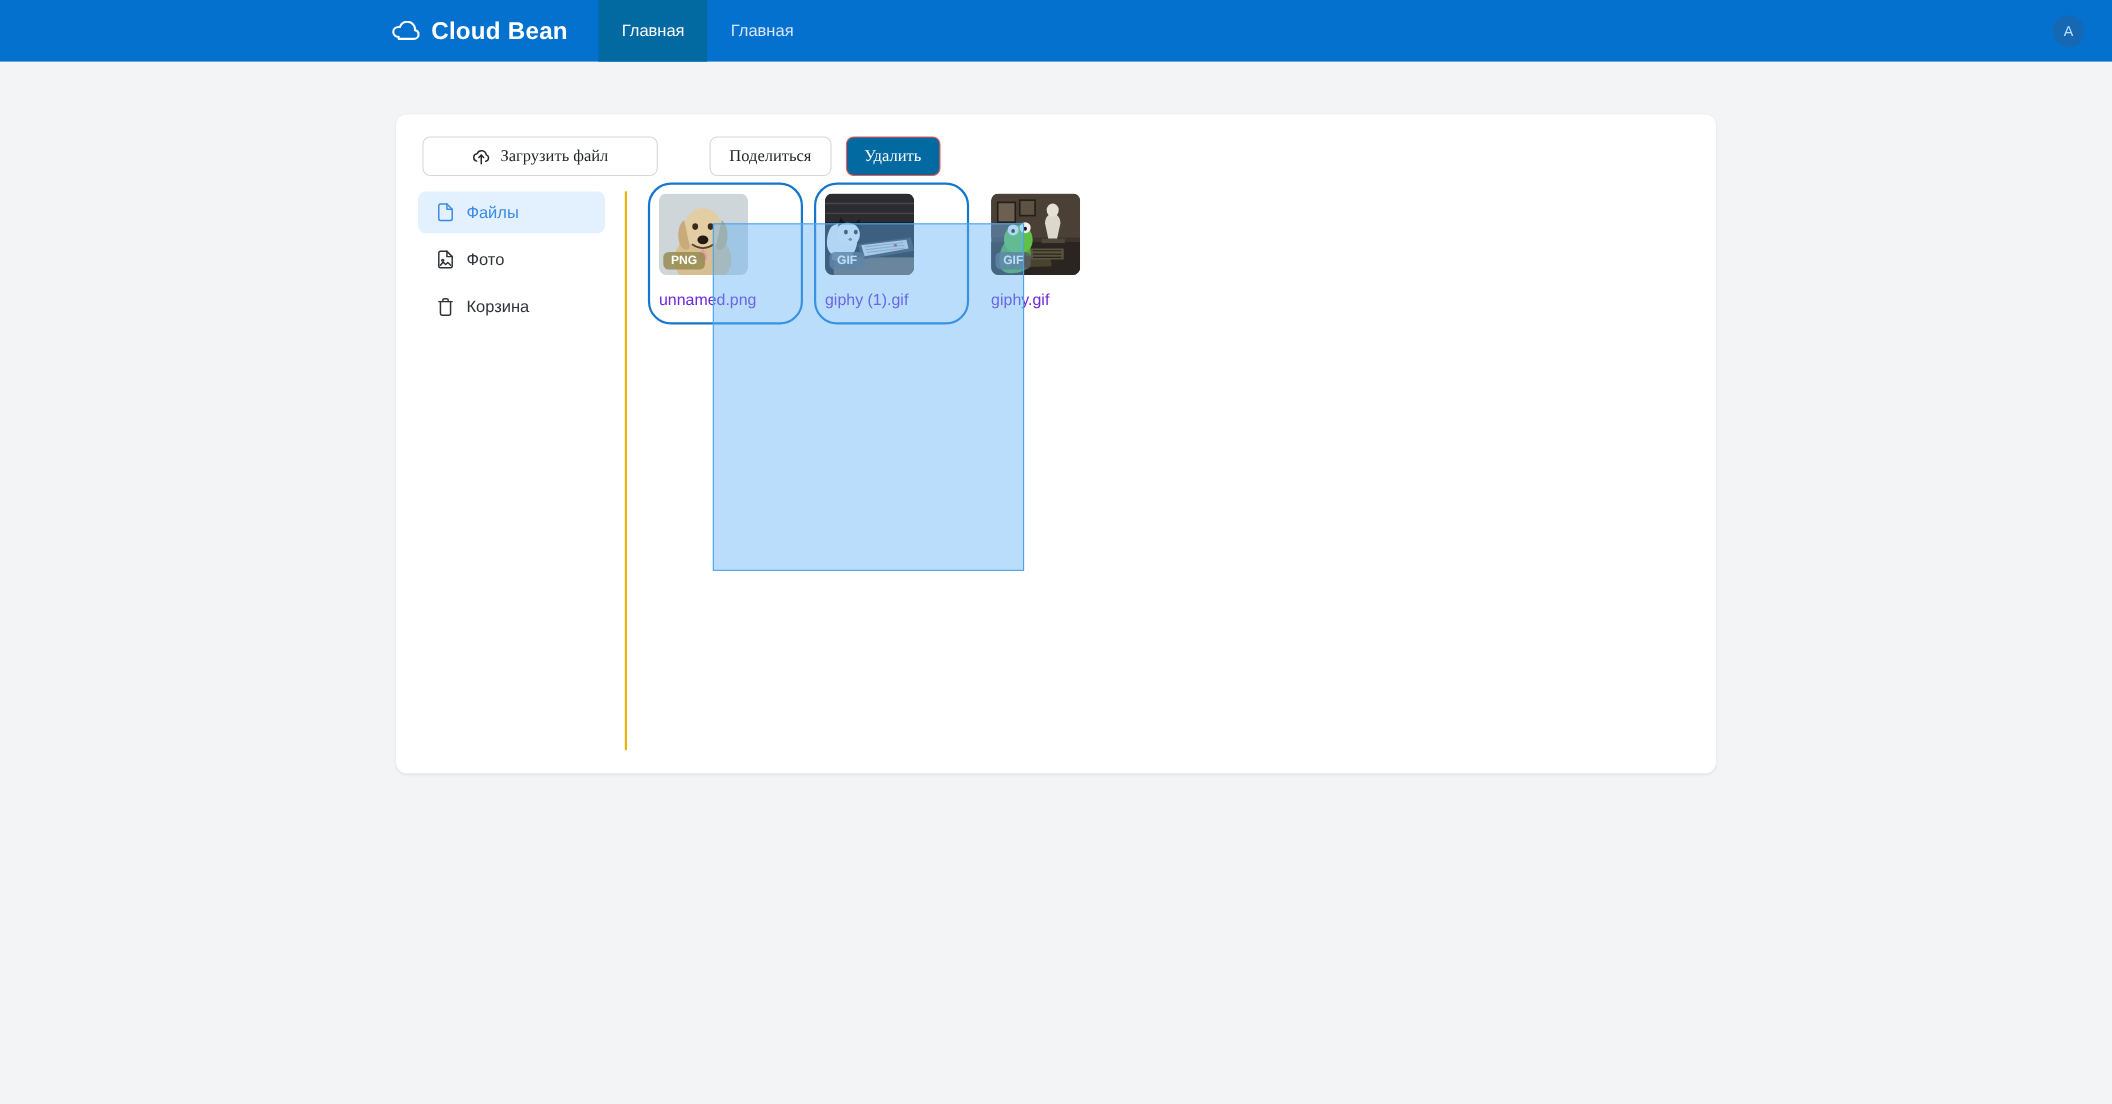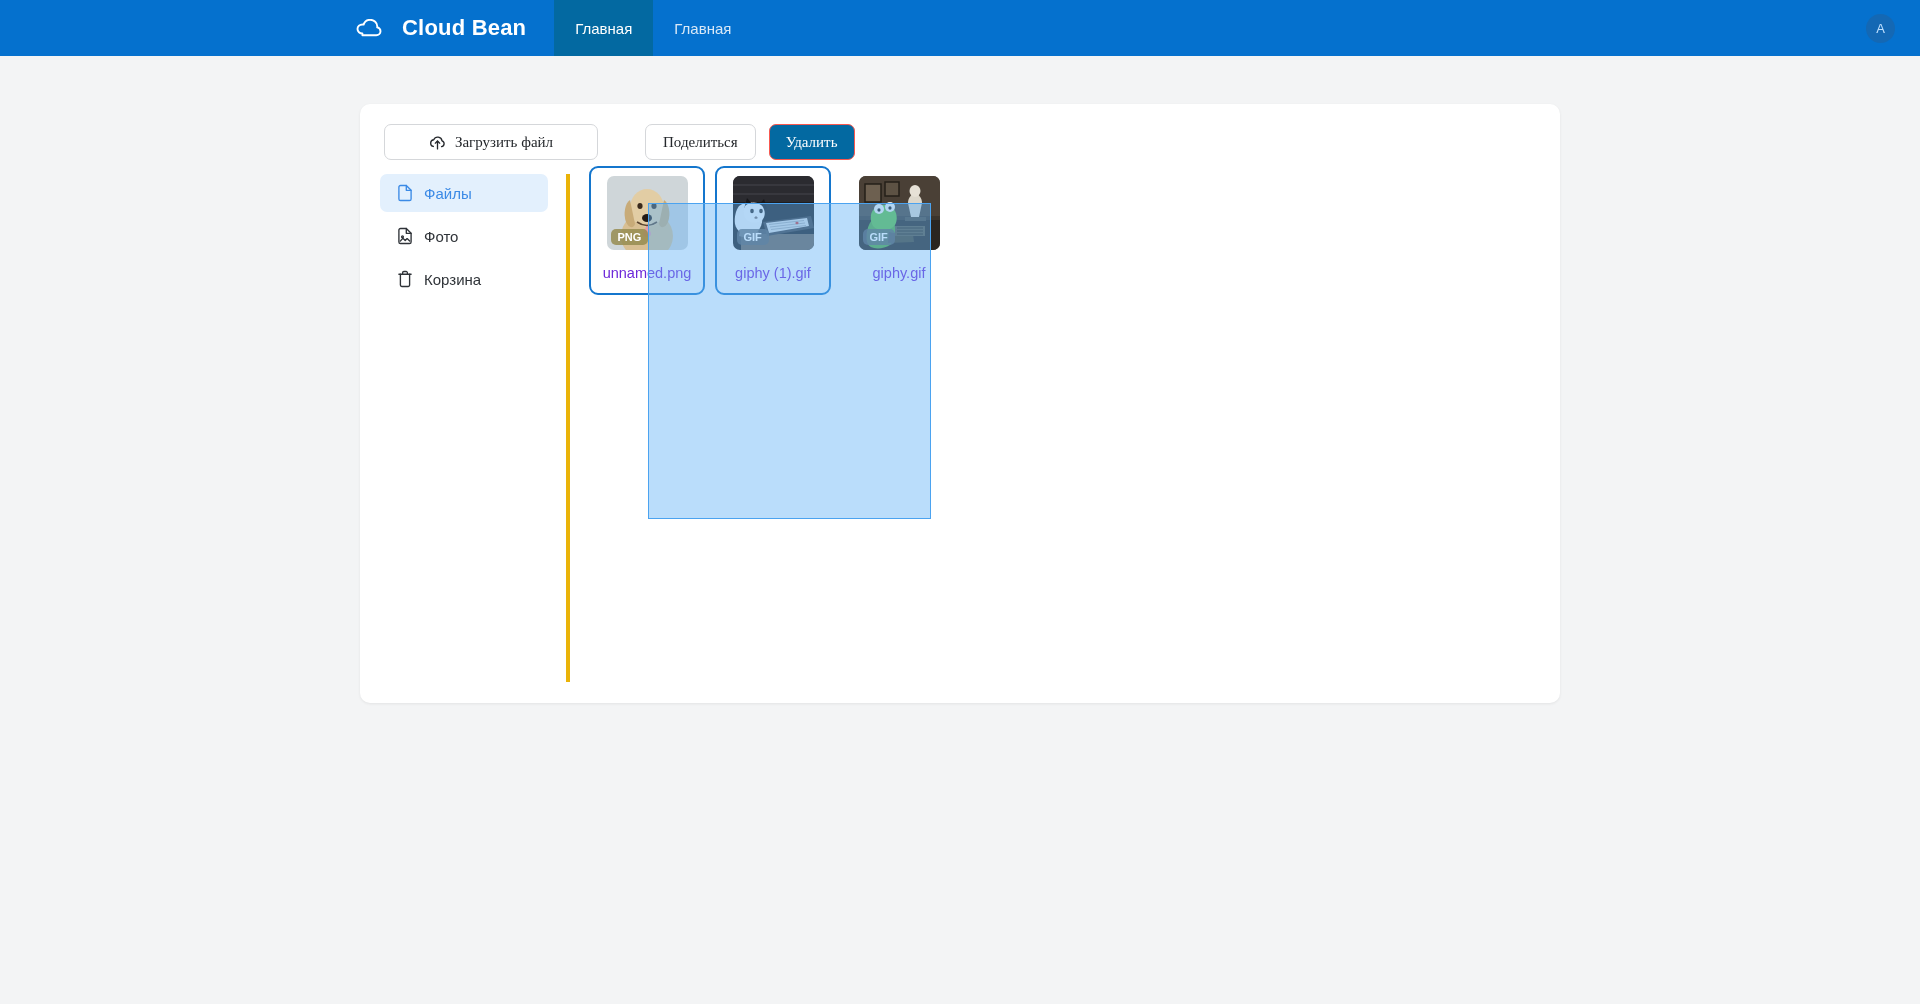--- a/index.html
+++ b/index.html
@@ -11,21 +11,21 @@
   }
 
   
   .navbar {
     position: absolute; top: 0; left: 0;
     width: 1920px; height: 56px;
     background: #0571ce;
     display: flex; align-items: stretch;
   }
   .nav-brand {
-    display: flex; align-items: center; gap: 20px;
+    display: flex; align-items: center; gap: 10px;
     margin-left: 356px;
     padding-right: 28px;
     color: #ffffff;
     font-size: 22px; font-weight: bold;
     letter-spacing: .2px;
     white-space: nowrap;
   }
   .nav-brand .cloud-ico { display: block; width: 26px; height: 18px; }
   .nav-tab {
     display: flex; align-items: center;
@@ -80,21 +80,21 @@
   .btn-delete {
     padding: 0 16px; margin-left: 13px;
     background: #0369a1; border-color: #f9584f; color: #ffffff;
   }
   .btn .upload-ico { width: 17px; height: 17px; display: block; }
 
   
   .sidebar {
     position: absolute; left: 20px; top: 70px;
     width: 190px; height: 508px;
-    border-right: 4px solid #eab308;
+    border-right: 2px solid #eab308;
     padding-right: 18px;
   }
   .side-item {
     display: flex; align-items: center; gap: 11px;
     height: 38px;
     padding-left: 17px;
     border-radius: 7px;
     font-size: 15px;
     color: #2f3338;
     margin-bottom: 5px;
@@ -104,25 +104,25 @@
   .side-item .sico { width: 16px; height: 18px; display: block; flex: none; }
 
   
   .grid {
     position: absolute; left: 229px; top: 62px;
     width: 940px;
     display: flex; flex-wrap: wrap;
     gap: 10px;
   }
   .tile {
-    width: 116px;
+    width: 141px;
     padding: 8px 8px 12px;
-    border-radius: 9px;
+    border-radius: 21px;
     border: 2px solid transparent;
-    display: flex; flex-direction: column; align-items: center;
+    display: flex; flex-direction: column; align-items: flex-start;
     cursor: pointer;
     position: relative;
   }
   .tile.selected { border-color: #1476cd; }
   .thumb {
     position: relative;
     width: 81px; height: 74px;
     border-radius: 7px;
     overflow: hidden;
   }

